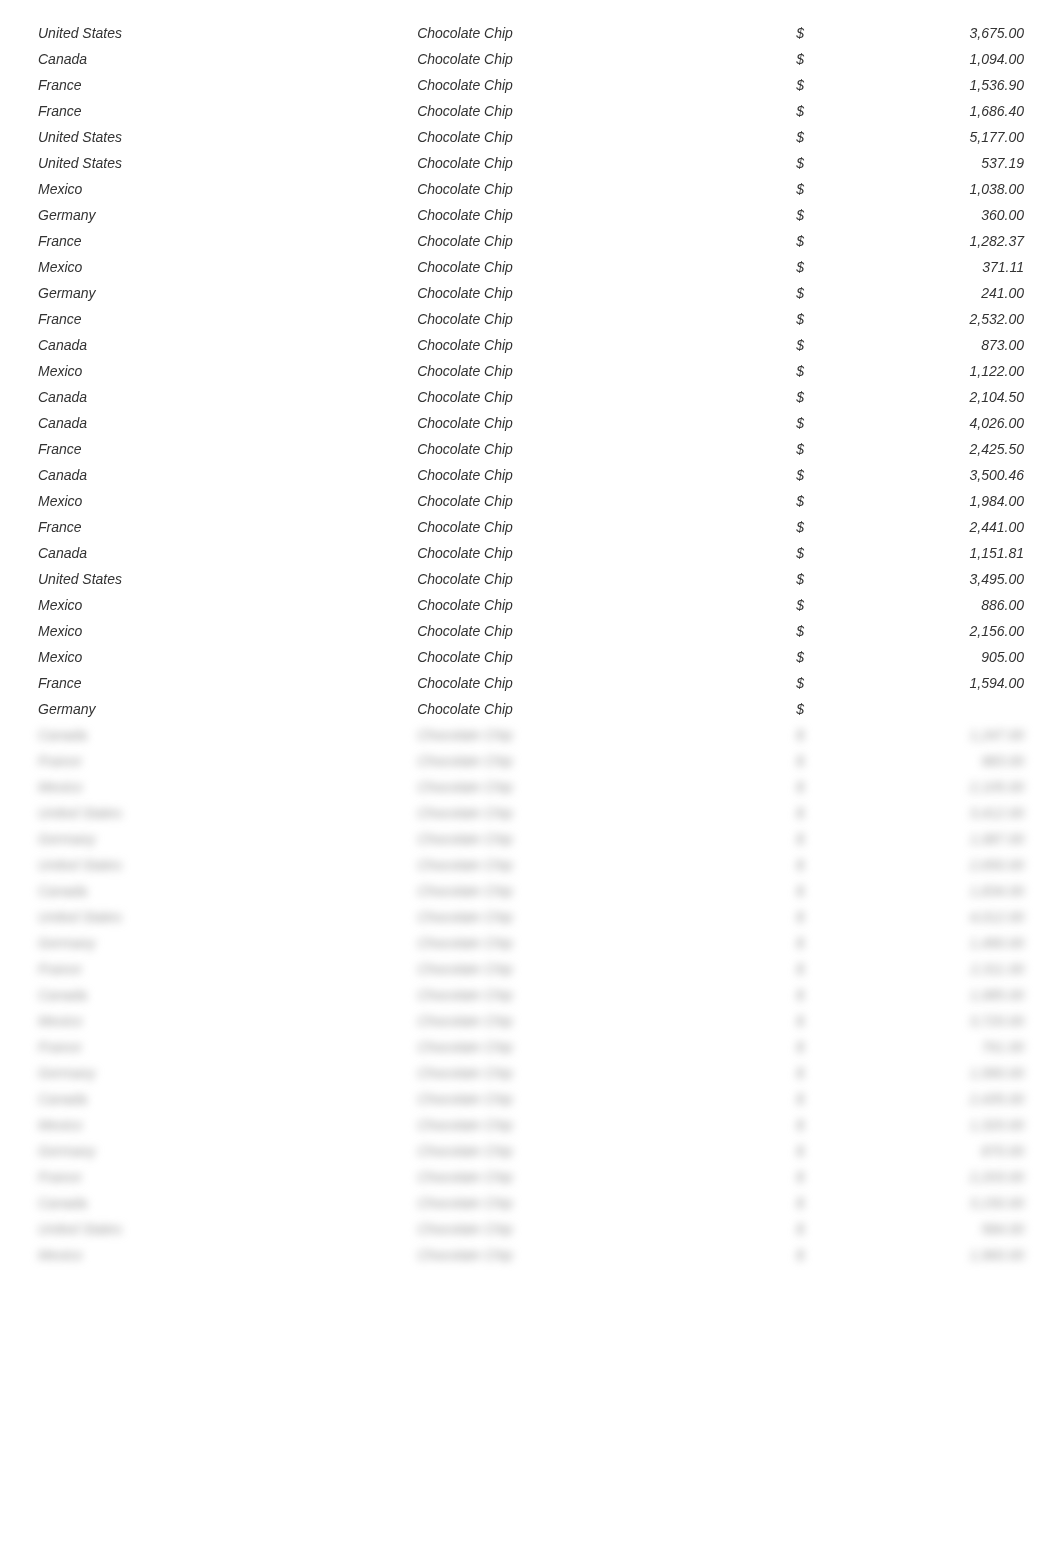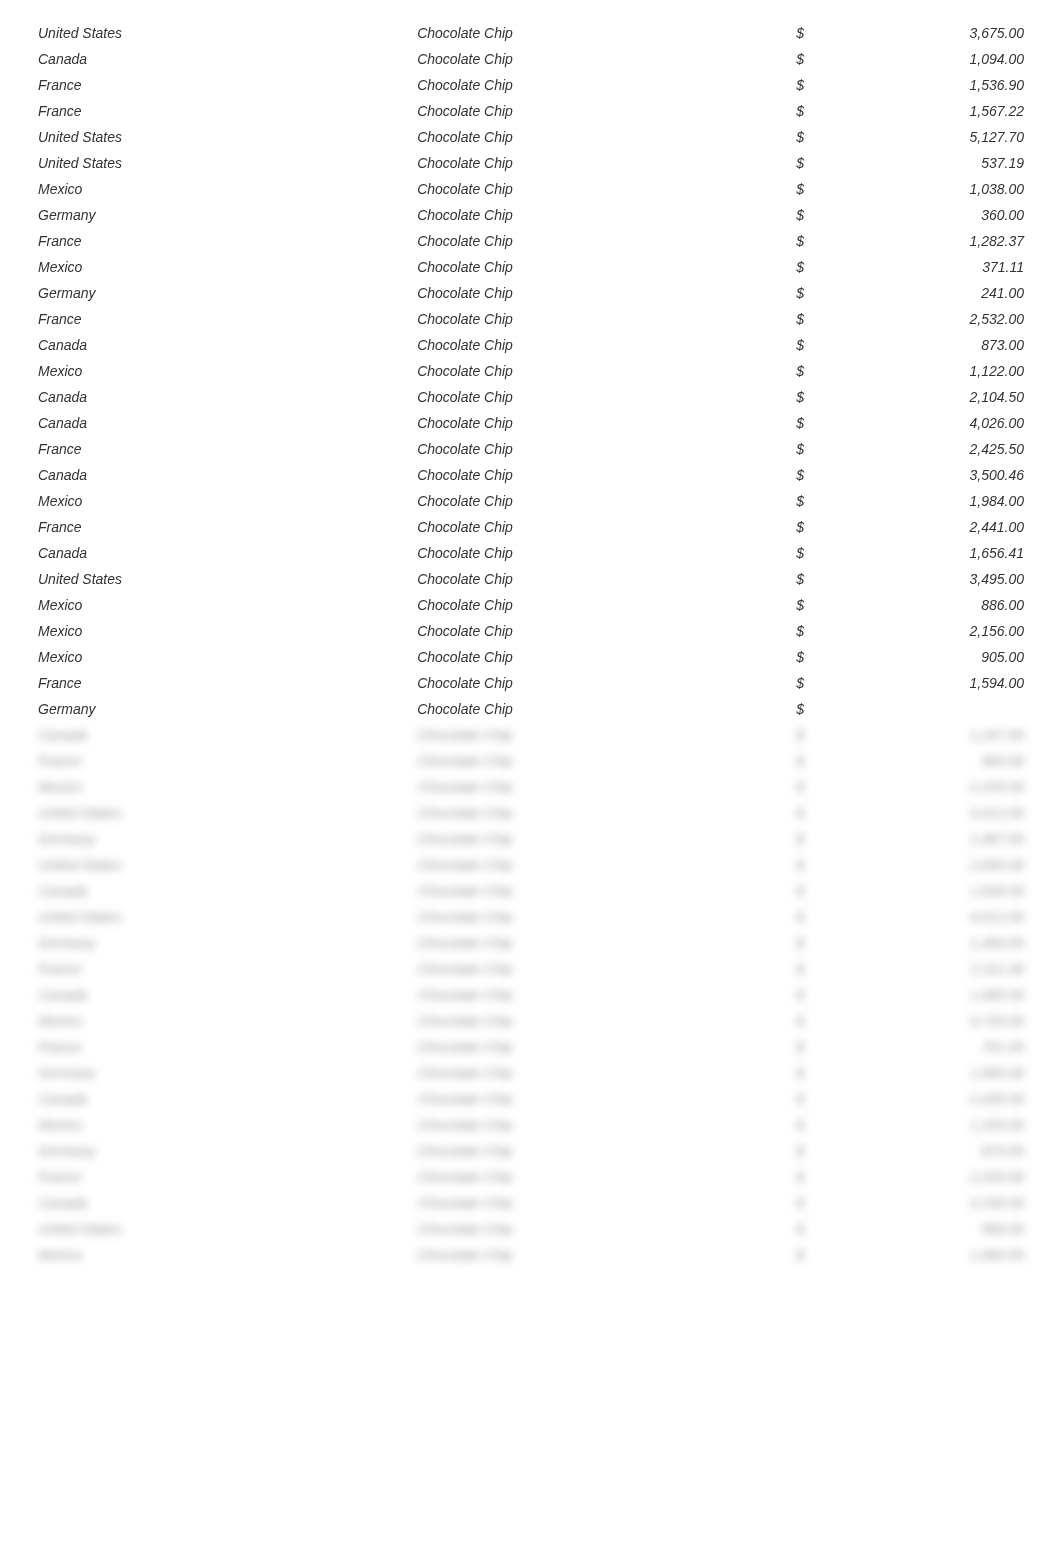--- a/index.html
+++ b/index.html
@@ -64,27 +64,27 @@
       <tr>
     <td class="col-country">France</td>
     <td class="col-product">Chocolate Chip</td>
     <td class="col-currency">$</td>
     <td class="col-amount">1,536.90</td>
   </tr>
       <tr>
     <td class="col-country">France</td>
     <td class="col-product">Chocolate Chip</td>
     <td class="col-currency">$</td>
-    <td class="col-amount">1,567.22</td>
-  </tr>
-      <tr>
-    <td class="col-country">United States</td>
-    <td class="col-product">Chocolate Chip</td>
-    <td class="col-currency">$</td>
-    <td class="col-amount">5,127.70</td>
+    <td class="col-amount">1,686.40</td>
+  </tr>
+      <tr>
+    <td class="col-country">United States</td>
+    <td class="col-product">Chocolate Chip</td>
+    <td class="col-currency">$</td>
+    <td class="col-amount">5,177.00</td>
   </tr>
       <tr>
     <td class="col-country">United States</td>
     <td class="col-product">Chocolate Chip</td>
     <td class="col-currency">$</td>
     <td class="col-amount">537.19</td>
   </tr>
       <tr>
     <td class="col-country">Mexico</td>
     <td class="col-product">Chocolate Chip</td>
@@ -166,21 +166,21 @@
       <tr>
     <td class="col-country">France</td>
     <td class="col-product">Chocolate Chip</td>
     <td class="col-currency">$</td>
     <td class="col-amount">2,441.00</td>
   </tr>
       <tr>
     <td class="col-country">Canada</td>
     <td class="col-product">Chocolate Chip</td>
     <td class="col-currency">$</td>
-    <td class="col-amount">1,656.41</td>
+    <td class="col-amount">1,151.81</td>
   </tr>
       <tr>
     <td class="col-country">United States</td>
     <td class="col-product">Chocolate Chip</td>
     <td class="col-currency">$</td>
     <td class="col-amount">3,495.00</td>
   </tr>
       <tr>
     <td class="col-country">Mexico</td>
     <td class="col-product">Chocolate Chip</td>

